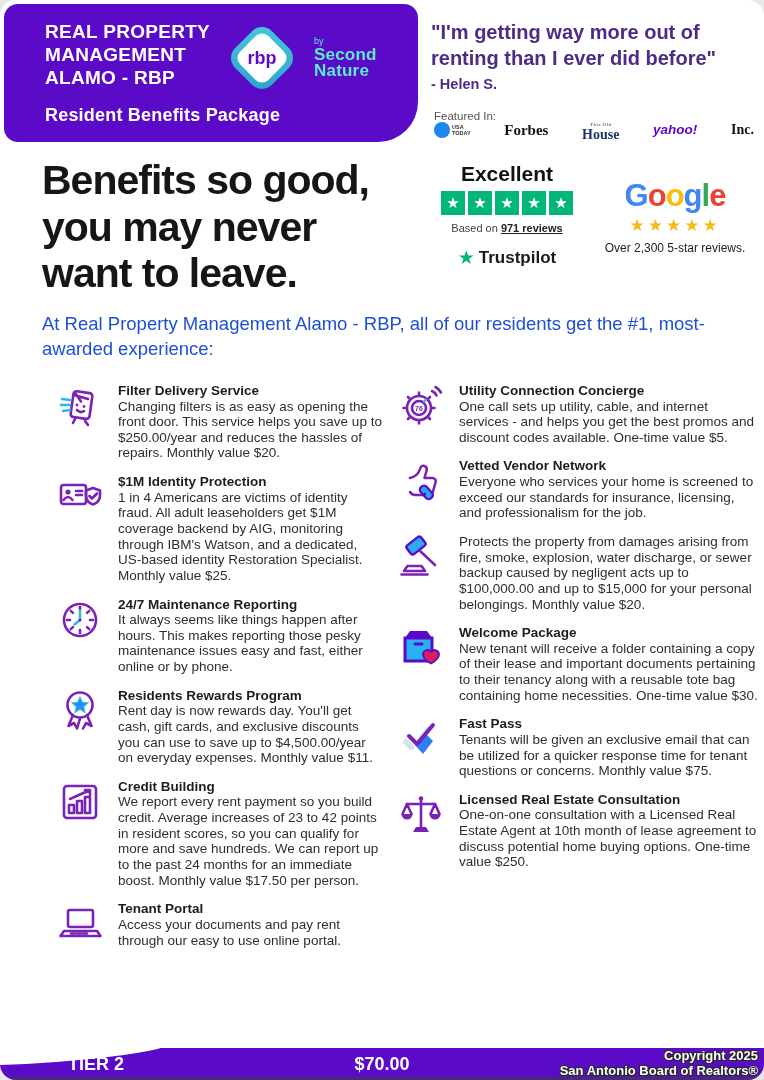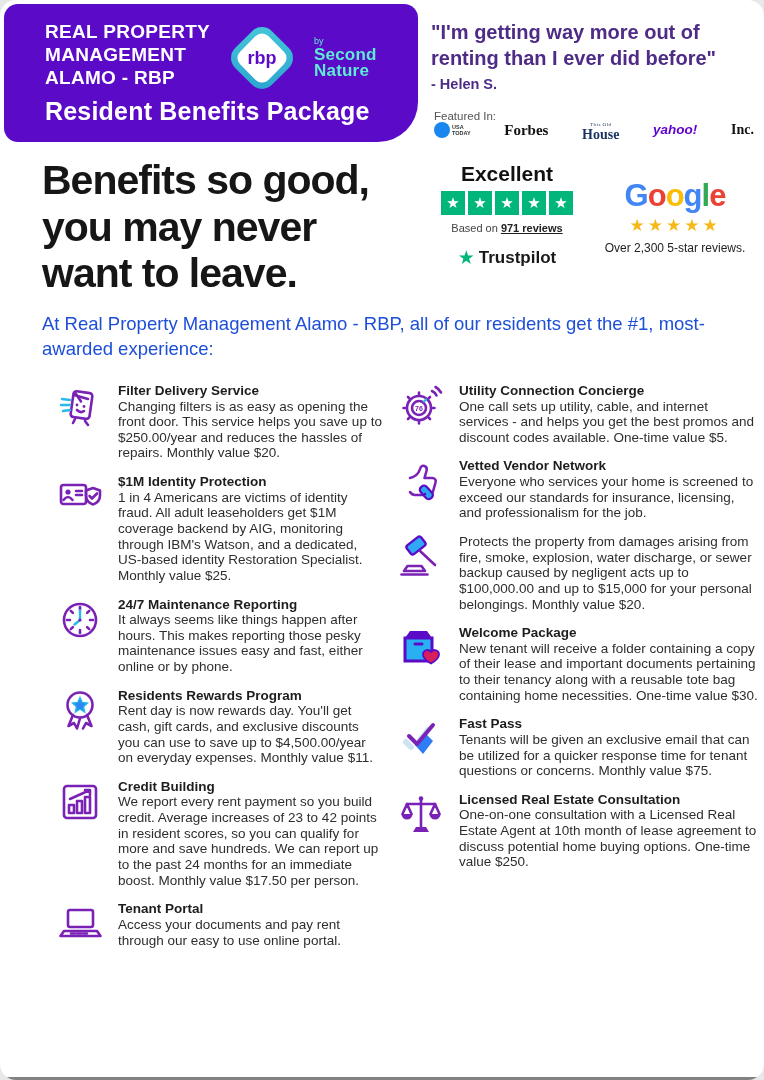--- a/index.html
+++ b/index.html
@@ -16,21 +16,21 @@
   .rbp-badge { width:52px; height:52px; margin:10px; transform:rotate(45deg);
                background:linear-gradient(135deg,#46c8d8,#2aa3cf); border-radius:14px;
                display:flex; align-items:center; justify-content:center; }
   .rbp-inner { width:40px; height:40px; background:#fff; border-radius:9px;
                display:flex; align-items:center; justify-content:center; }
   .rbp-text { transform:rotate(-45deg); color:#5b0bc7; font-weight:bold; font-size:18px; }
   .sn-wrap { color:#5eead4; line-height:.95; }
   .sn-by { font-size:9px; display:block; margin-bottom:1px; }
   .sn-brand { font-size:17px; font-weight:bold; white-space:pre-line; letter-spacing:.2px; }
   .package-title { position:absolute; left:41px; bottom:16px; color:#fff; font-weight:bold;
-                   font-size:25px; letter-spacing:.2px; }
+                   font-size:18px; letter-spacing:.2px; }
 
   
   .quote { position:absolute; left:431px; top:19px; width:330px; color:#4d2b86;
            font-weight:bold; font-size:20px; line-height:1.32; }
   .quote-author { position:absolute; left:431px; top:76px; color:#4d2b86; font-weight:bold; font-size:14.5px; }
   .featured-label { position:absolute; left:434px; top:110px; color:#555; font-size:11.5px; }
   .featured-row { position:absolute; left:434px; top:122px; width:320px; display:flex;
                   align-items:flex-start; justify-content:space-between; }
   .logo-usatoday { display:flex; align-items:center; gap:2px; }
   .usat-circle { width:16px; height:16px; border-radius:50%; background:#1a87ef; }
@@ -356,15 +356,24 @@
         </svg>
       </div>
       <div class="b-text">
         <div class="b-title">Licensed Real Estate Consultation</div>
         <div class="b-desc">One-on-one consultation with a Licensed Real Estate Agent at 10th month of lease agreement to discuss potential home buying options. One-time value $250.</div>
       </div>
     </div>
 
   </div>
 
+  <div class="footer">
+    <div class="footer-swoosh"></div>
+    <div class="footer-tier">TIER 2</div>
+    <div class="footer-price">$70.00</div>
+    <div class="footer-copy">
+      <div>Copyright 2025</div>
+      <div>San Antonio Board of Realtors®</div>
+    </div>
+  </div>
   <div class="bottom-line"></div>
 
 </div>
 
 </body></html>

